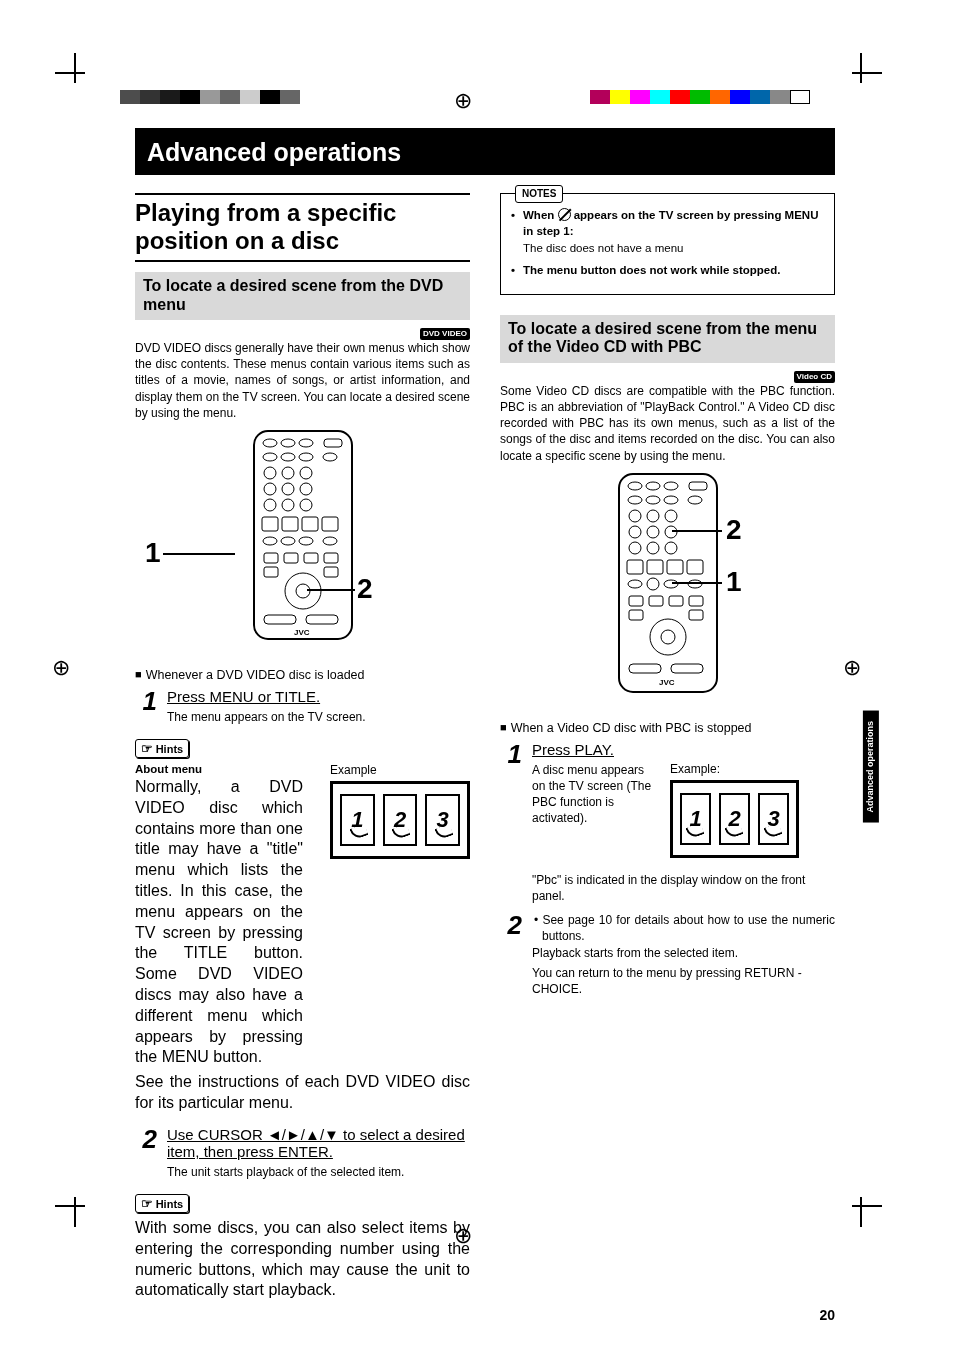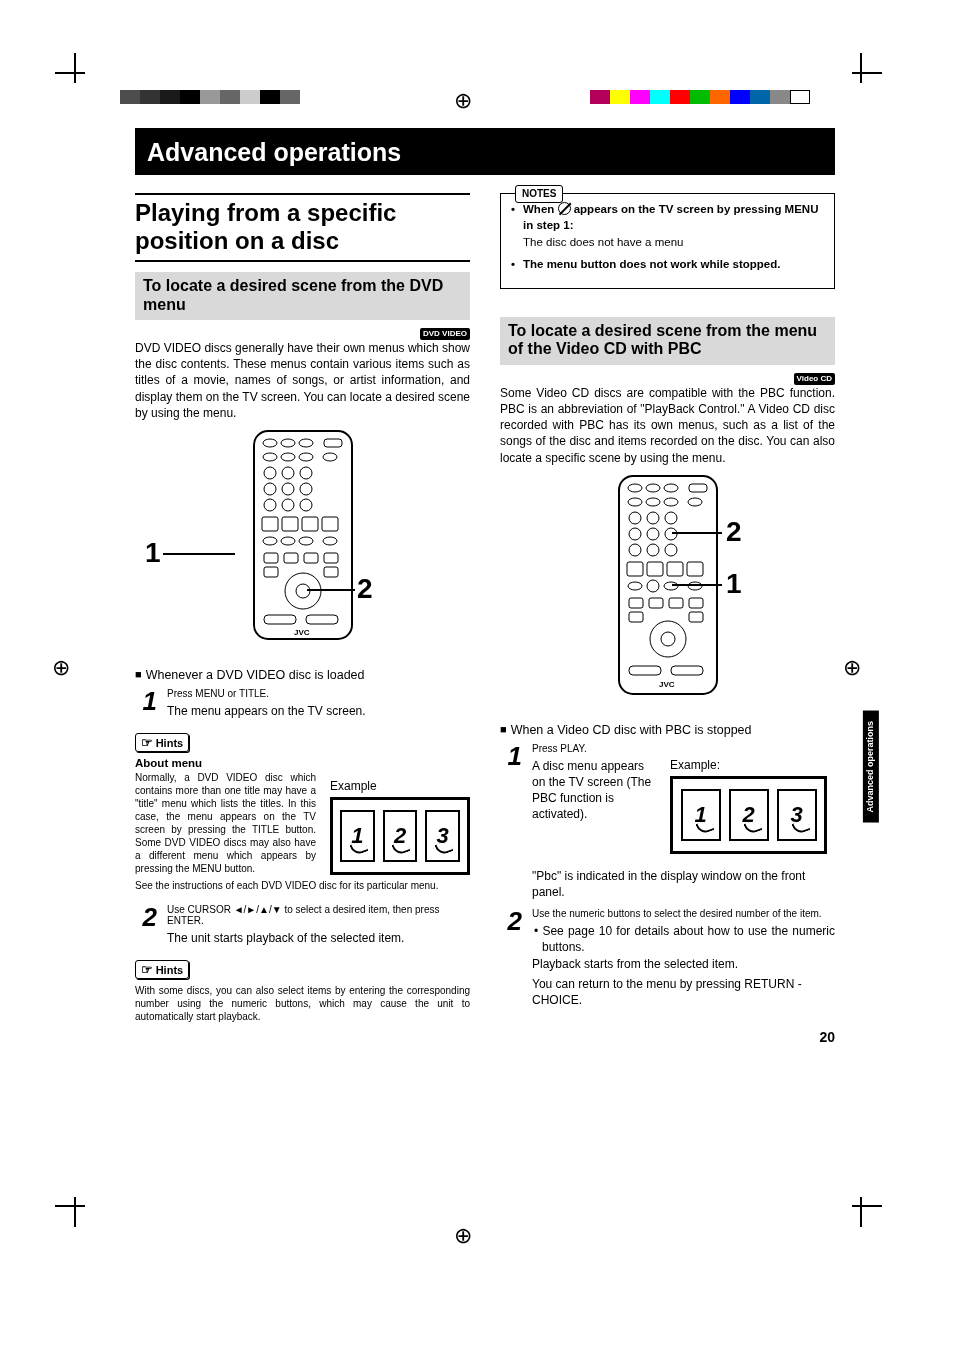--- a/index.html
+++ b/index.html
@@ -75,42 +75,42 @@
   .callout {
     position: absolute;
     font-size: 28px;
     font-weight: 800;
   }
   .bullet-line { font-size: 12.5px; margin-bottom: 6px; }
   .bullet-line .sq { font-size: 11px; vertical-align: 1px; margin-right: 4px; }
   .step { display: flex; gap: 10px; margin-bottom: 6px; }
   .step-num { font-size: 26px; font-weight: 800; font-style: italic; line-height: 1; flex-shrink: 0; width: 22px; text-align: right; }
   .step-body { flex: 1; }
-  .step-main { font-size: 10px; margin-bottom: 4px; }
+  .step-main { font-size: 15px; margin-bottom: 4px; text-decoration: underline; }
   .step-sub { font-size: 12px; line-height: 1.35; }
   .hints-tag {
     display: inline-flex;
     align-items: center;
     border: 1px solid #000;
     border-radius: 3px;
     padding: 1px 5px;
     font-size: 11px;
     font-weight: 700;
     margin-bottom: 5px;
     margin-top: 8px;
     position: relative;
     box-shadow: 1px 1px 0 #000;
   }
   .hints-tag::before {
     content: "☞";
     font-size: 13px;
     margin-right: 3px;
   }
   .hints-head { font-size: 11.5px; font-weight: 700; margin-bottom: 2px; }
-  .hints-txt { font-size: 10px; line-height: 1.3; text-align: justify; }
+  .hints-txt { font-size: 16px; line-height: 1.3; text-align: justify; }
   .example-label { font-size: 12px; margin-bottom: 4px; }
   .example-box {
     border: 3px solid #000;
     height: 78px;
     display: flex;
     gap: 8px;
     padding: 7px;
     justify-content: center;
     align-items: center;
   }
@@ -132,24 +132,24 @@
     width: 14px; height: 10px;
     border: 2px solid #000;
     border-top: none; border-right: none;
     border-radius: 0 0 0 10px;
     bottom: 6px; right: 6px;
     transform: rotate(-20deg);
   }
   .notes-box {
     border: 1px solid #000;
     position: relative;
-    padding: 8px 10px 10px;
+    padding: 14px 10px 10px;
     font-size: 11.5px;
     line-height: 1.35;
-    margin-bottom: 28px;
+    margin-bottom: 20px;
   }
   .notes-box .tag {
     position: absolute;
     top: -9px;
     left: 14px;
     background: #fff;
     border: 1px solid #000;
     border-radius: 3px;
     font-size: 10px;
     font-weight: 700;
@@ -190,21 +190,21 @@
     text-align: center;
     line-height: 1.1;
   }
   .page-num {
     position: absolute;
     right: 0;
     bottom: -22px;
     font-size: 14px;
     font-weight: 700;
   }
-  .two-col-hint { display: flex; gap: 14px; align-items: flex-end; }
+  .two-col-hint { display: flex; gap: 27px; }
   .two-col-hint .left { flex: 1; }
   .two-col-hint .right { width: 140px; }
   .flex-row { display: flex; gap: 18px; align-items: flex-start; }
 </style>
 </head>
 <body>
 
 <div class="colorbar left">
   <span style="background:#4d4d4d"></span>
     <span style="background:#333"></span>
@@ -407,37 +407,36 @@
       </div>
 
       <p class="bullet-line"><span class="sq">■</span><span>When a Video CD disc with PBC is stopped</span></p>
 
       <div class="step">
         <div class="step-num">1</div>
         <div class="step-body">
           <p class="step-main">Press PLAY.</p>
           <div class="flex-row">
             <p class="step-sub" style="width:120px">A disc menu appears on the TV screen (The PBC function is activated).</p>
-            <div style="width:157px">
+            <div style="width:129px">
               <p class="example-label">Example:</p>
               <div class="example-box">
                 <div class="cell">1</div>
                 <div class="cell">2</div>
                 <div class="cell">3</div>
               </div>
             </div>
           </div>
           <p class="step-sub" style="margin-top:14px">"Pbc" is indicated in the display window on the front panel.</p>
         </div>
       </div>
 
       <div class="step" style="margin-top:8px">
         <div class="step-num">2</div>
         <div class="step-body">
-          <p class="step-main">Use the numeric buttons to select the desired number of the item.</p>
           <p class="step-sub" style="padding-left:10px;text-indent:-8px;text-align:justify">• <span>See page 10 for details about how to use the numeric buttons.</span></p>
           <p class="step-sub">Playback starts from the selected item.</p>
           <p class="step-sub" style="margin-top:4px">You can return to the menu by pressing RETURN - CHOICE.</p>
         </div>
       </div>
 
       <div class="side-tab">Advanced operations</div>
     </div>
   </div>
 

